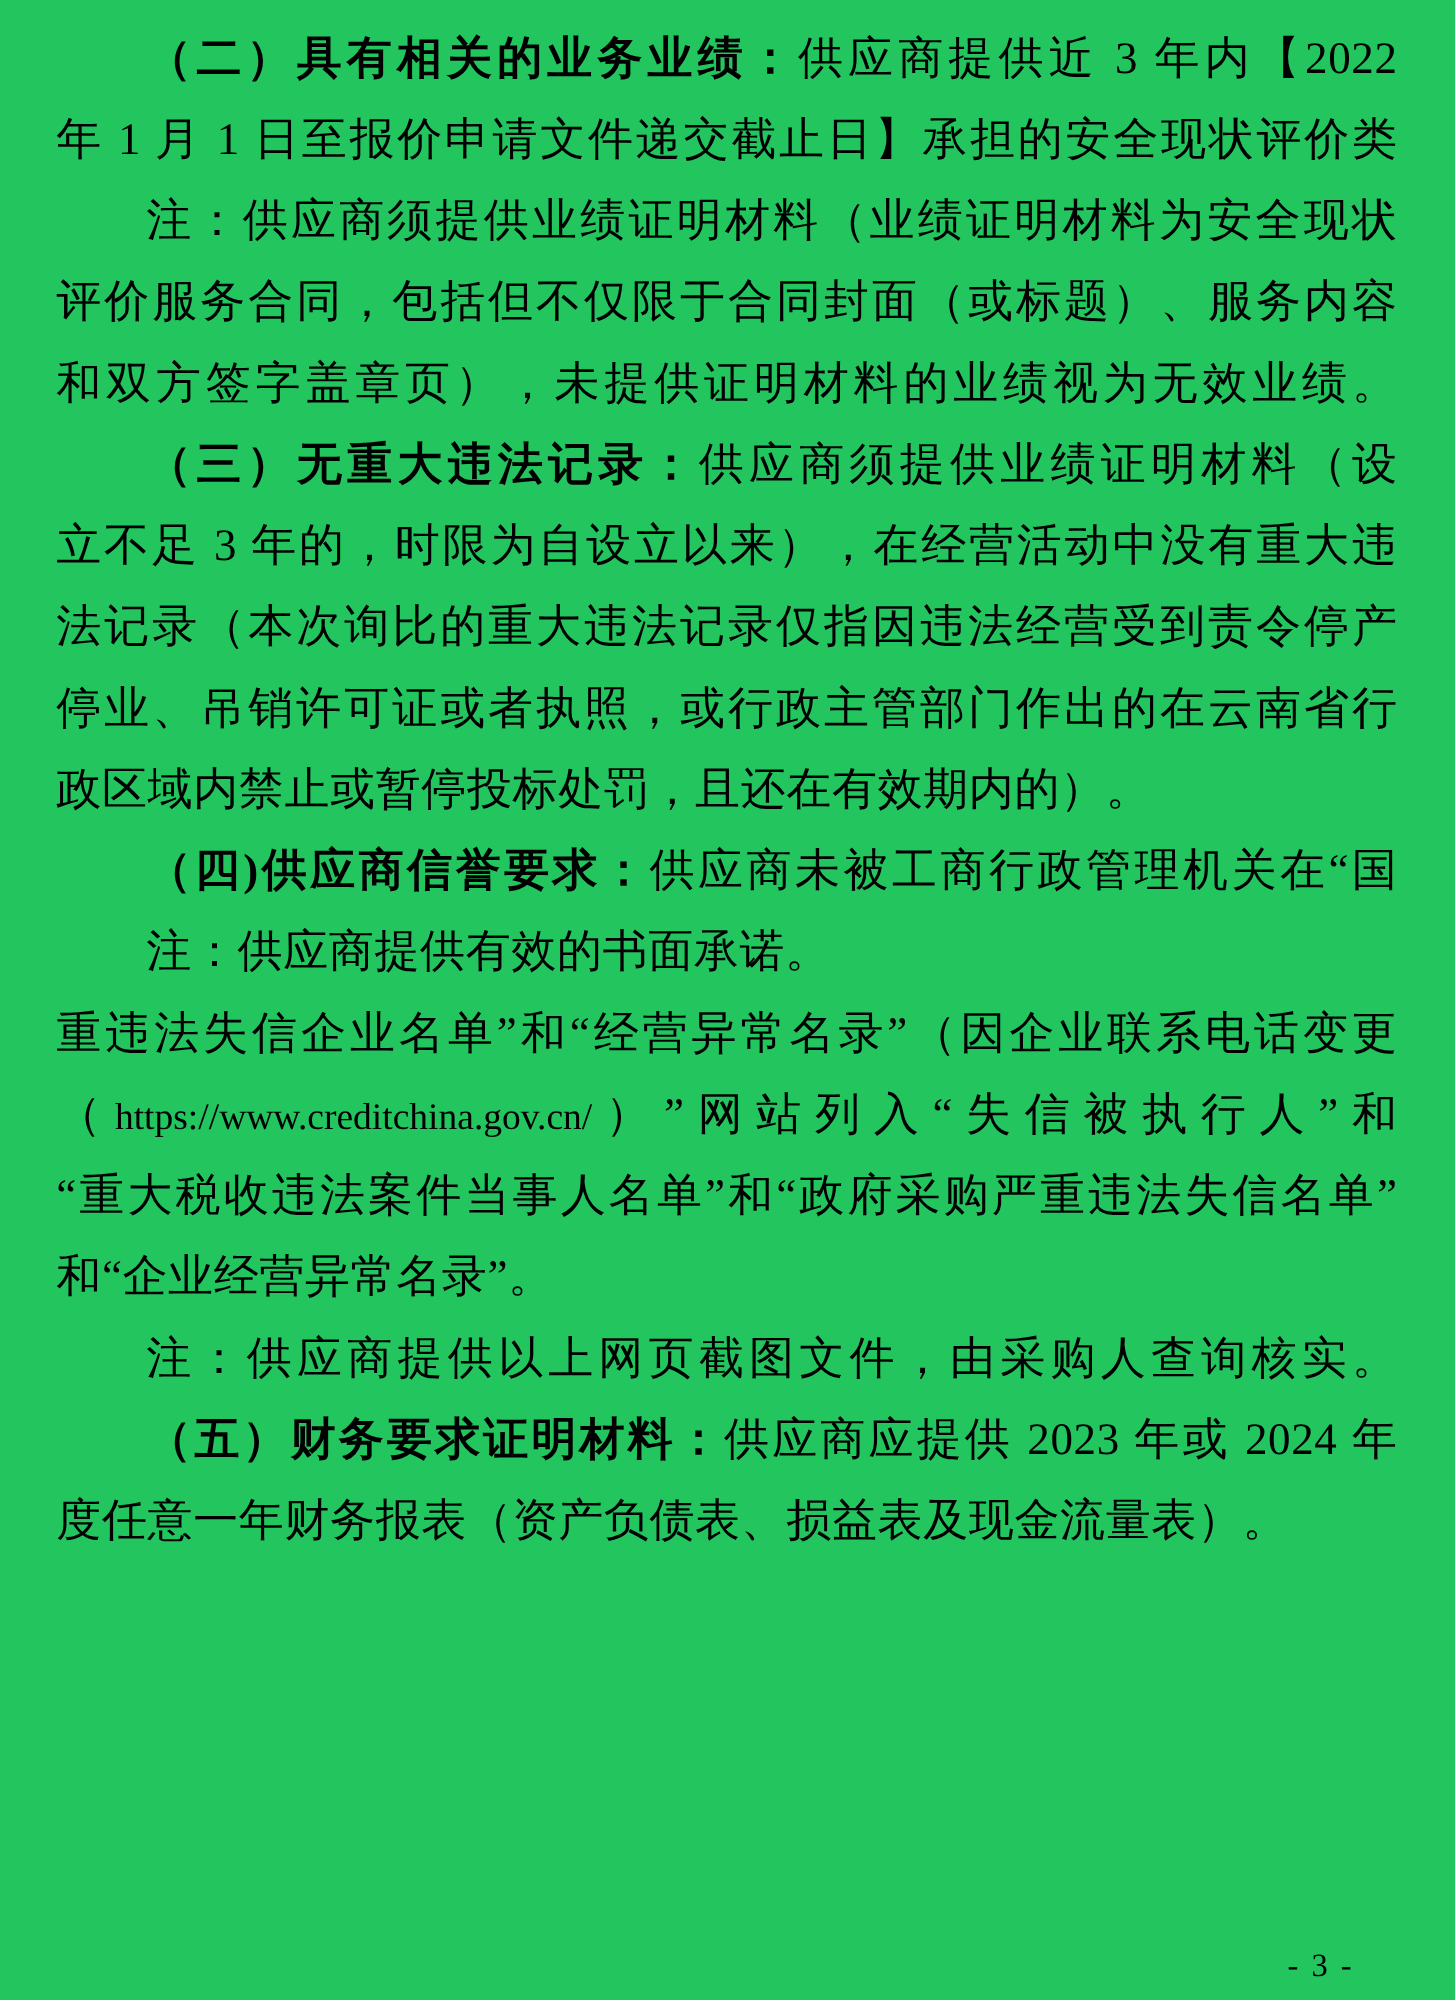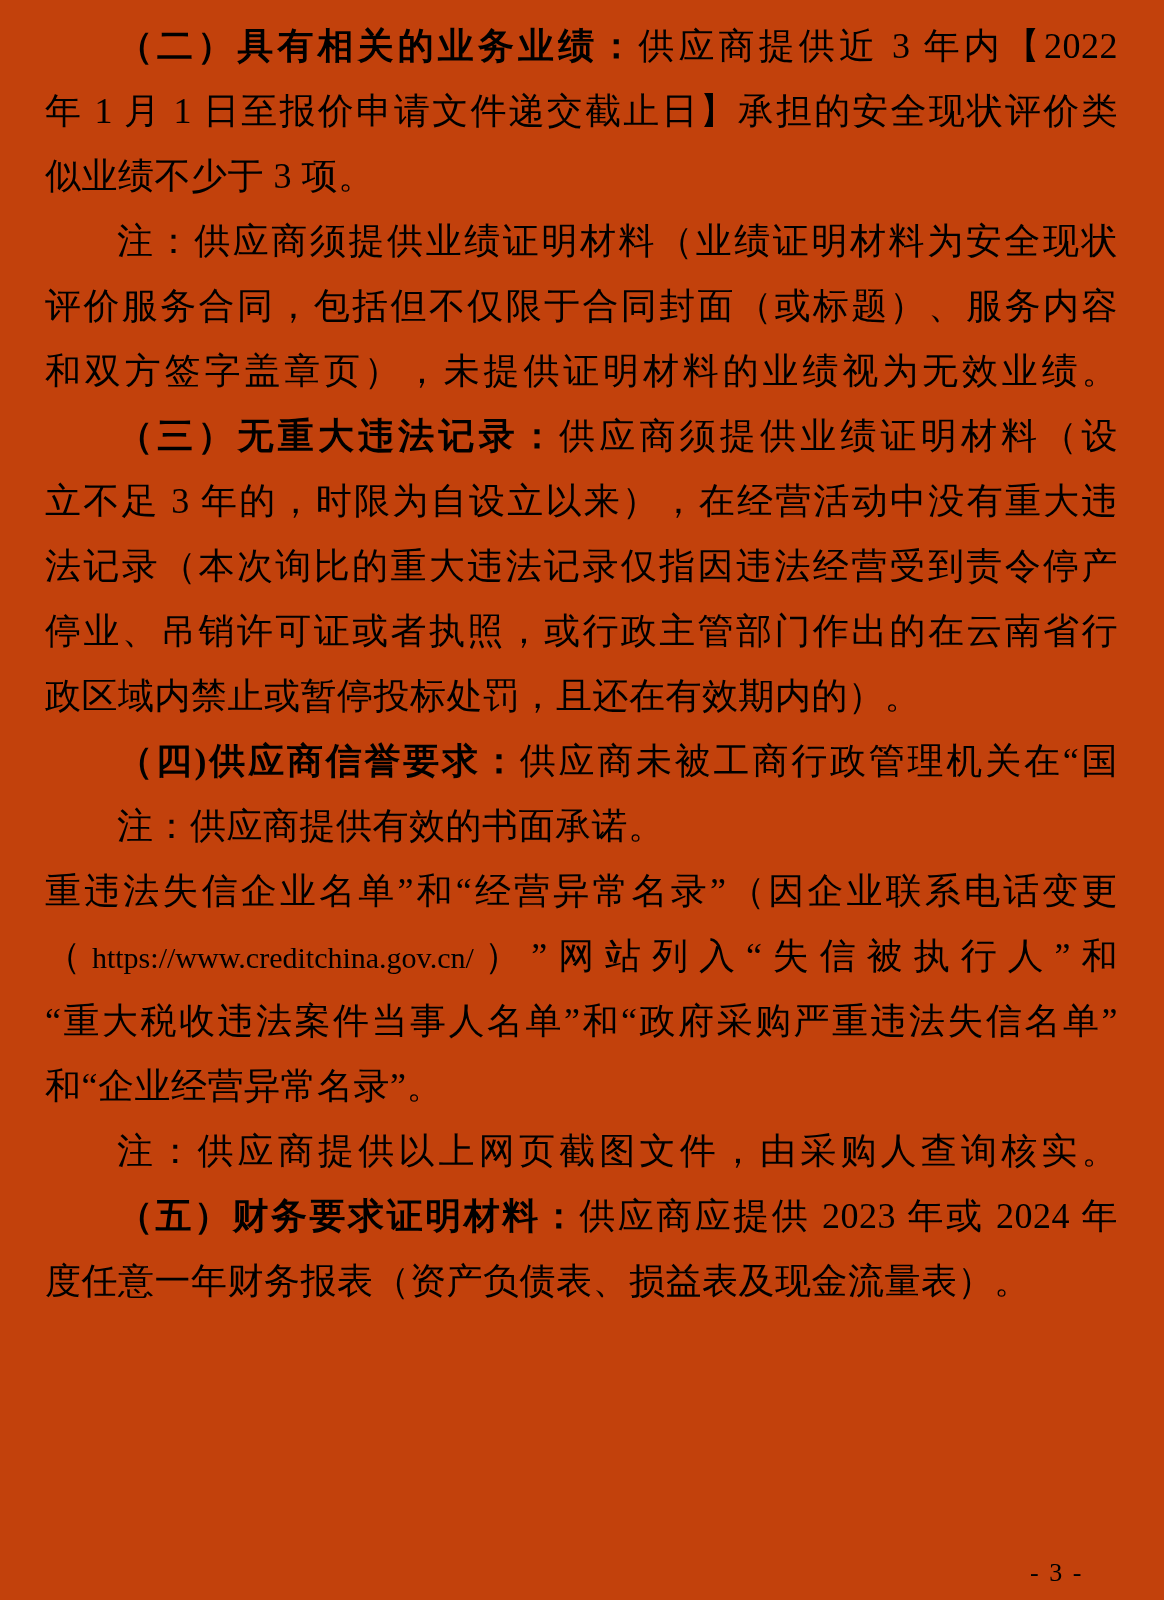--- a/index.html
+++ b/index.html
@@ -4,21 +4,21 @@
 <style>
   html, body {
     margin: 0;
     padding: 0;
     background: #ffffff;
   }
   .page {
     position: relative;
     width: 1164px;
     height: 1600px;
-    background: #c2410c;
+    background: #22c55e;
     color: #000000;
     font-family: "Liberation Serif", "DejaVu Serif", serif;
     overflow: hidden;
   }
   .text-block {
     position: absolute;
     left: 45px;
     top: 14px;
     width: 1073px;
   }
@@ -54,21 +54,20 @@
     color: #000000;
   }
 </style>
 </head>
 <body>
 
 <div class="page">
   <div class="text-block">
       <div class="line indent fill"><span class="seg bold">（二）具有相关的业务业绩：</span><span class="seg normal">供应商提供近 3 年内【2022</span></div>
       <div class="line fill"><span class="seg normal">年 1 月 1 日至报价申请文件递交截止日】承担的安全现状评价类</span></div>
-      <div class="line"><span class="seg normal">似业绩不少于 3 项。</span></div>
       <div class="line indent fill"><span class="seg normal">注：供应商须提供业绩证明材料（业绩证明材料为安全现状</span></div>
       <div class="line fill"><span class="seg normal">评价服务合同，包括但不仅限于合同封面（或标题）、服务内容</span></div>
       <div class="line fill"><span class="seg normal">和双方签字盖章页），未提供证明材料的业绩视为无效业绩。</span></div>
       <div class="line indent fill"><span class="seg bold">（三）无重大违法记录：</span><span class="seg normal">供应商须提供业绩证明材料（设</span></div>
       <div class="line fill"><span class="seg normal">立不足 3 年的，时限为自设立以来），在经营活动中没有重大违</span></div>
       <div class="line fill"><span class="seg normal">法记录（本次询比的重大违法记录仅指因违法经营受到责令停产</span></div>
       <div class="line fill"><span class="seg normal">停业、吊销许可证或者执照，或行政主管部门作出的在云南省行</span></div>
       <div class="line"><span class="seg normal">政区域内禁止或暂停投标处罚，且还在有效期内的）。</span></div>
       <div class="line indent fill"><span class="seg bold">（四)供应商信誉要求：</span><span class="seg normal">供应商未被工商行政管理机关在“国</span></div>
       <div class="line indent"><span class="seg normal">注：供应商提供有效的书面承诺。</span></div>

